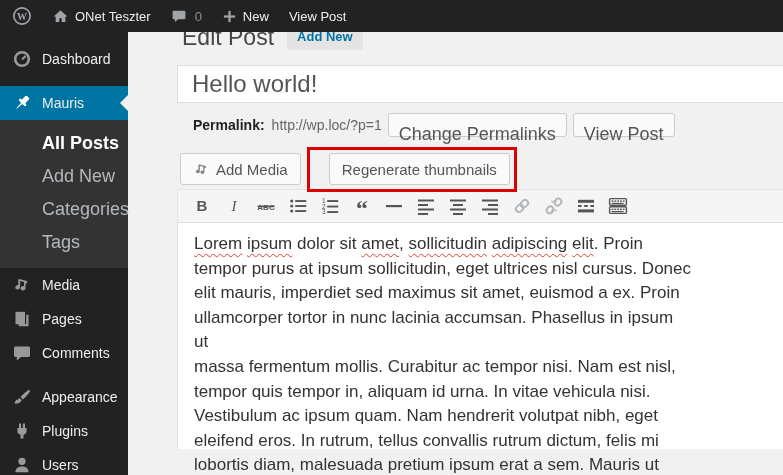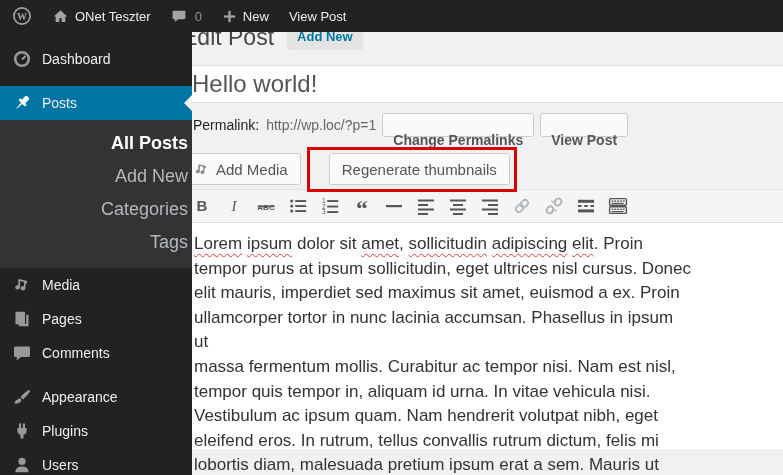--- a/index.html
+++ b/index.html
@@ -21,22 +21,22 @@
   .ab-item {
     display:flex; align-items:center; height:32px; padding:0 10px;
     color:#eee; cursor:pointer; gap:6px;
   }
   .ab-item .ab-icon { color:#a0a5aa; }
   .ab-count { color:#8b9196; margin-left:2px; }
   .ab-logo { padding:0 10px 0 12px; }
 
   
   .sidebar {
-    position:fixed; top:32px; left:0; bottom:0; width:192px;
-    background:#222; z-index:50; padding-top:10px; font-size:14px;text-align:right;
+    position:fixed; top:32px; left:0; bottom:0; width:128px;
+    background:#222; z-index:50; padding-top:10px; font-size:14px;
   }
   .menu-sep { height:10px; }
   .menu-item {
     display:flex; align-items:center; height:34px; padding-left:12px;
     color:#eee; cursor:pointer; position:relative;
   }
   .menu-item .menu-icon { width:20px; height:20px; color:#999; flex:0 0 20px; }
   .menu-item .menu-label { margin-left:10px; }
   .menu-item.active { background:#0074a2; }
   .menu-item.active .menu-icon { color:#fff; }
@@ -62,26 +62,26 @@
   .title-input {
     display:block; margin-top:13px; width:790px; height:38px;
     background:#fff; border:1px solid #ddd; outline:none;
     padding:2px 8px 2px 14px; font-size:24px; color:#555;
     font-family:inherit; box-shadow:inset 0 1px 2px rgba(0,0,0,.04);
   }
   .permalink-row {
     margin-top:9px; height:26px; padding-left:16px;
     display:flex; align-items:center; font-size:14px; color:#666;
   }
-  .permalink-label { font-weight:normal; color:#222; margin-right:7px; }
+  .permalink-label { font-weight:bold; color:#222; margin-right:7px; }
   .btn {
     background:#fafafa; border:1px solid #ccc; border-radius:3px; color:#555;
     font-family:inherit; cursor:pointer; white-space:nowrap;
   }
-  .btn-small { margin-left:6px; padding:18px 10px 4px; font-size:14px; height:24px;font-weight:bold; }
+  .btn-small { margin-left:6px; padding:10px 10px 4px; font-size:18px; height:24px; }
   .media-row { margin-top:15px; margin-left:3px; height:32px; display:flex; align-items:center; }
   .btn-media { height:32px; padding:0 12px; font-size:15px; display:flex; align-items:center; gap:6px; }
   .btn-media .media-glyph { width:17px; height:17px; color:#888; }
   .regen-wrap { position:relative; margin-left:13px;padding-left:15px; }
   .annotation-box {
     position:absolute; left:-7px; top:-6px; right:-7px; bottom:-7px;
     border:3px solid #dd0000; pointer-events:none; z-index:10;
   }
 
   
@@ -162,21 +162,21 @@
     <div class="menu-item active">
       <span class="menu-icon">
         <svg viewBox="0 0 20 20" fill="currentColor">
           <g transform="rotate(45 10 10)">
             <rect x="7.5" y="1.5" width="5" height="7.2" rx="1.2"></rect>
             <rect x="5.3" y="7.8" width="9.4" height="2.6" rx="1.3"></rect>
             <path d="M9.1 10.4h1.8L10.3 18h-.6z"></path>
           </g>
         </svg>
       </span>
-      <span class="menu-label">Posts</span>
+      <span class="menu-label">Mauris</span>
     </div>
     <div class="submenu">
       <div class="submenu-item current">All Posts</div>
       <div class="submenu-item">Add New</div>
       <div class="submenu-item">Categories</div>
       <div class="submenu-item">Tags</div>
     </div>
     <div class="menu-item">
       <span class="menu-icon">
         <svg viewBox="0 0 20 20" fill="currentColor">

